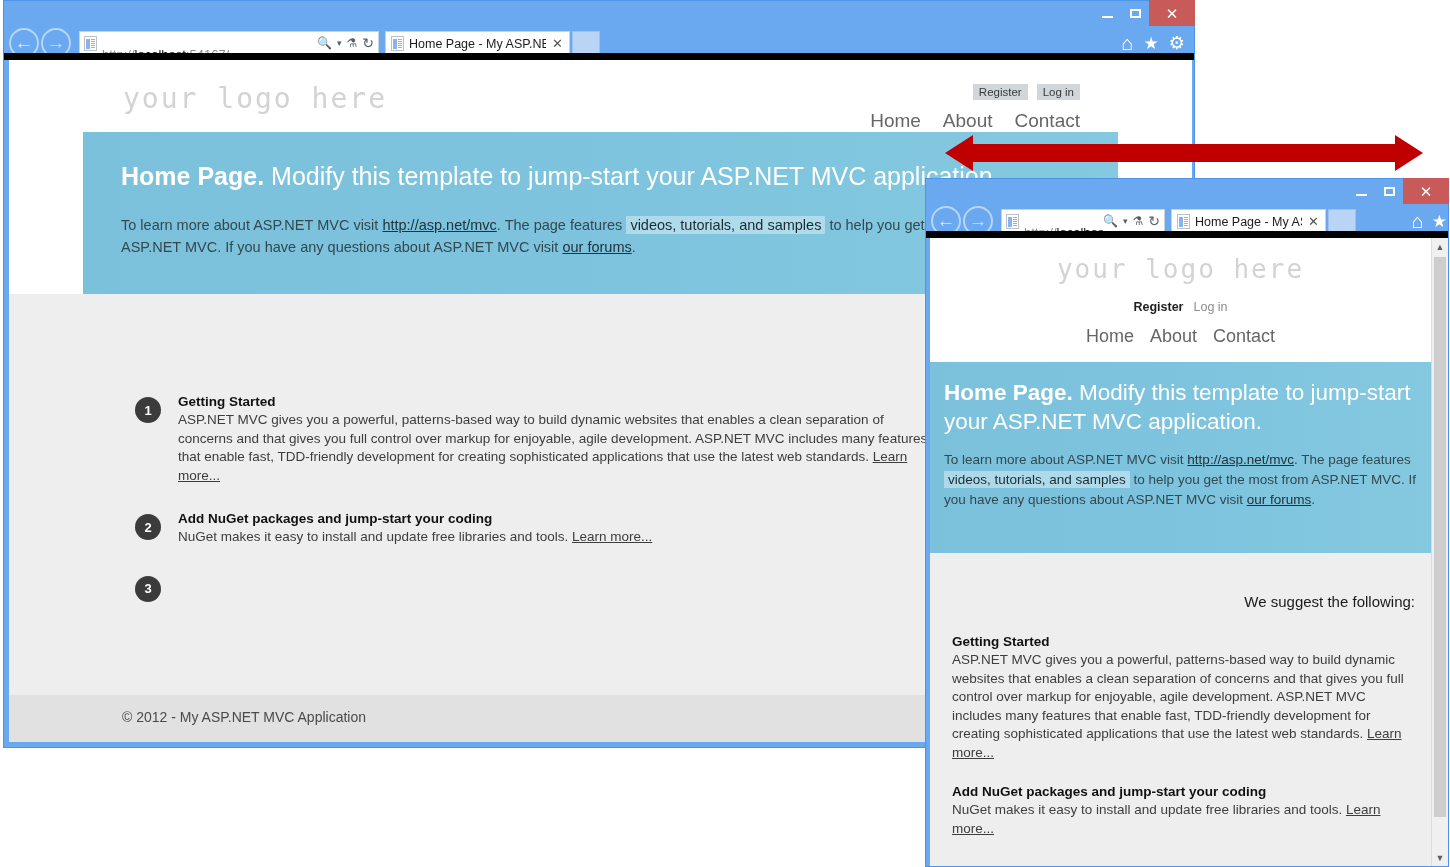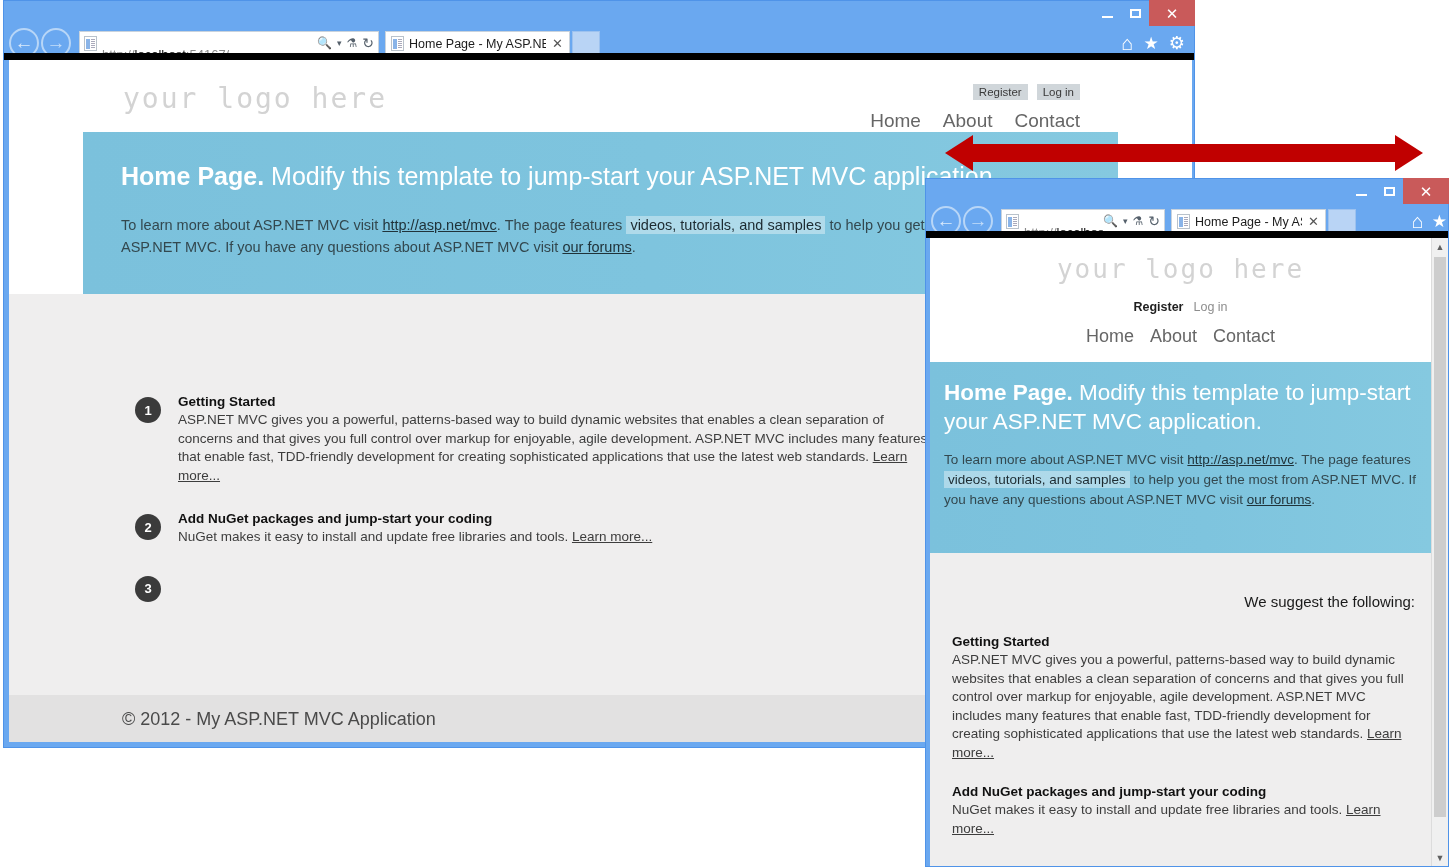--- a/index.html
+++ b/index.html
@@ -181,21 +181,21 @@
             <div class="item-body" style="font-size:13.5px;line-height:18.5px;margin-top:2px;"><span>NuGet makes it easy to install and update free libraries and tools. </span><a>Learn more...</a></div>
           </div>
         </div>
 
         <div style="display:flex;margin-top:26px;">
           <div class="bullet" style="width:26px;height:26px;font-size:13px;flex:0 0 auto;margin-top:3px;">3</div>
         </div>
       </div>
 
       <div class="footer" style="position:absolute;left:0;right:0;bottom:0;height:47px;">
-        <div style="position:absolute;left:113px;top:14px;font-size:18px;">© 2012 - My ASP.NET MVC Application</div>
+        <div style="position:absolute;left:113px;top:14px;font-size:14px;">© 2012 - My ASP.NET MVC Application</div>
       </div>
 
     </div>
   </div>
 </div>
 
 <div>
   <div class="arrow-head left" style="left:945px; top:135px;"></div>
   <div class="arrow-line" style="left:971px; top:144px; width:426px; height:18px;"></div>
   <div class="arrow-head right" style="left:1395px; top:135px;"></div>

